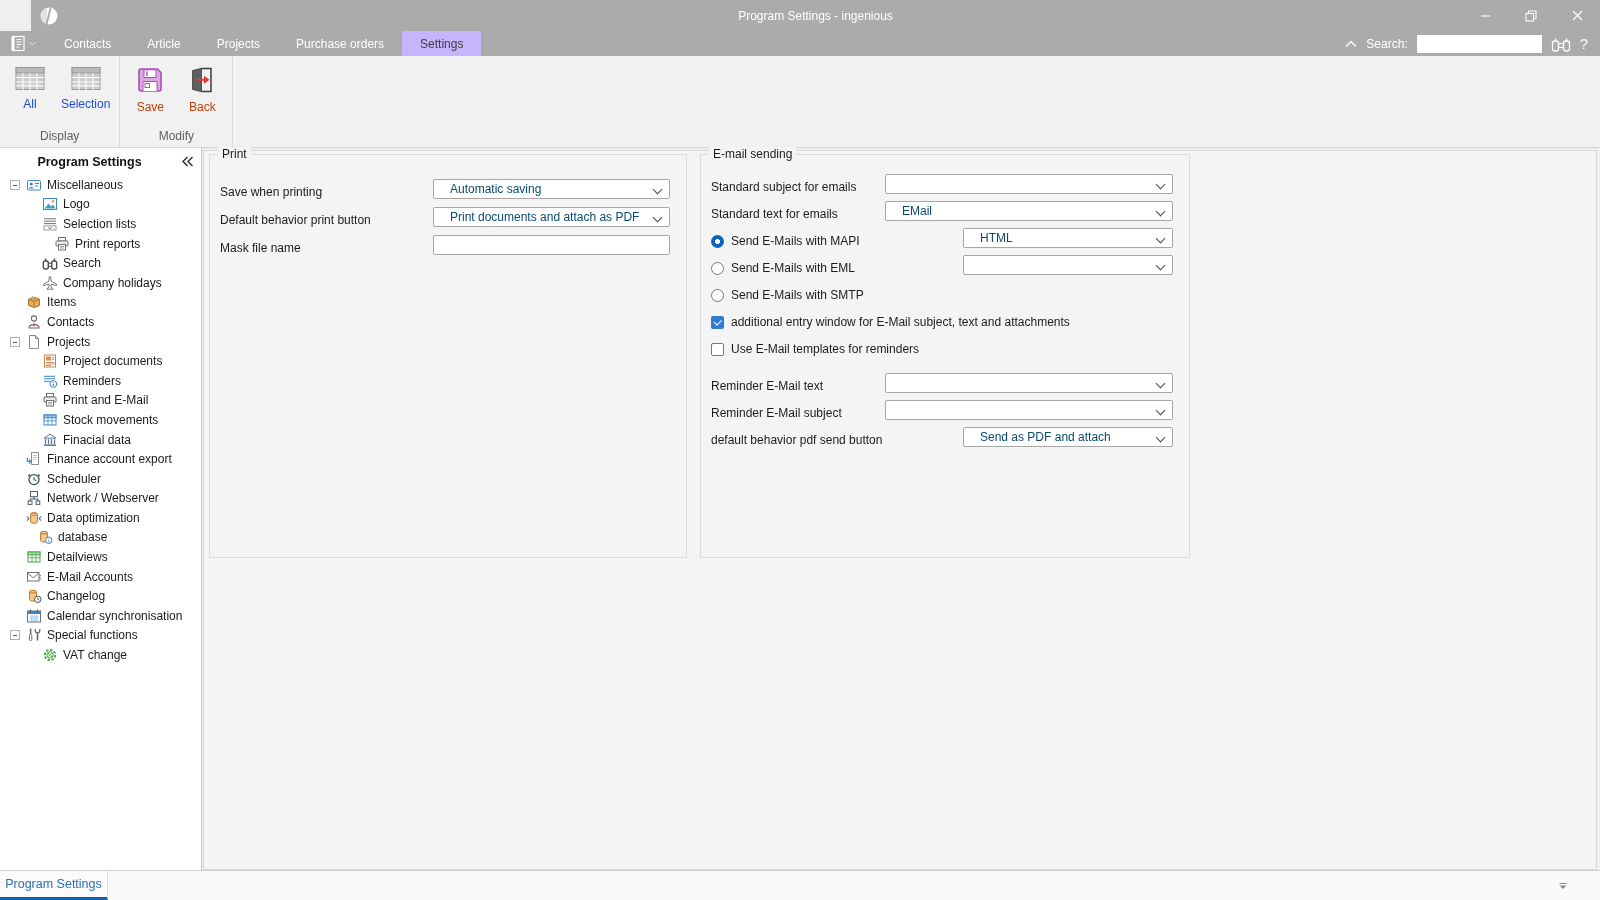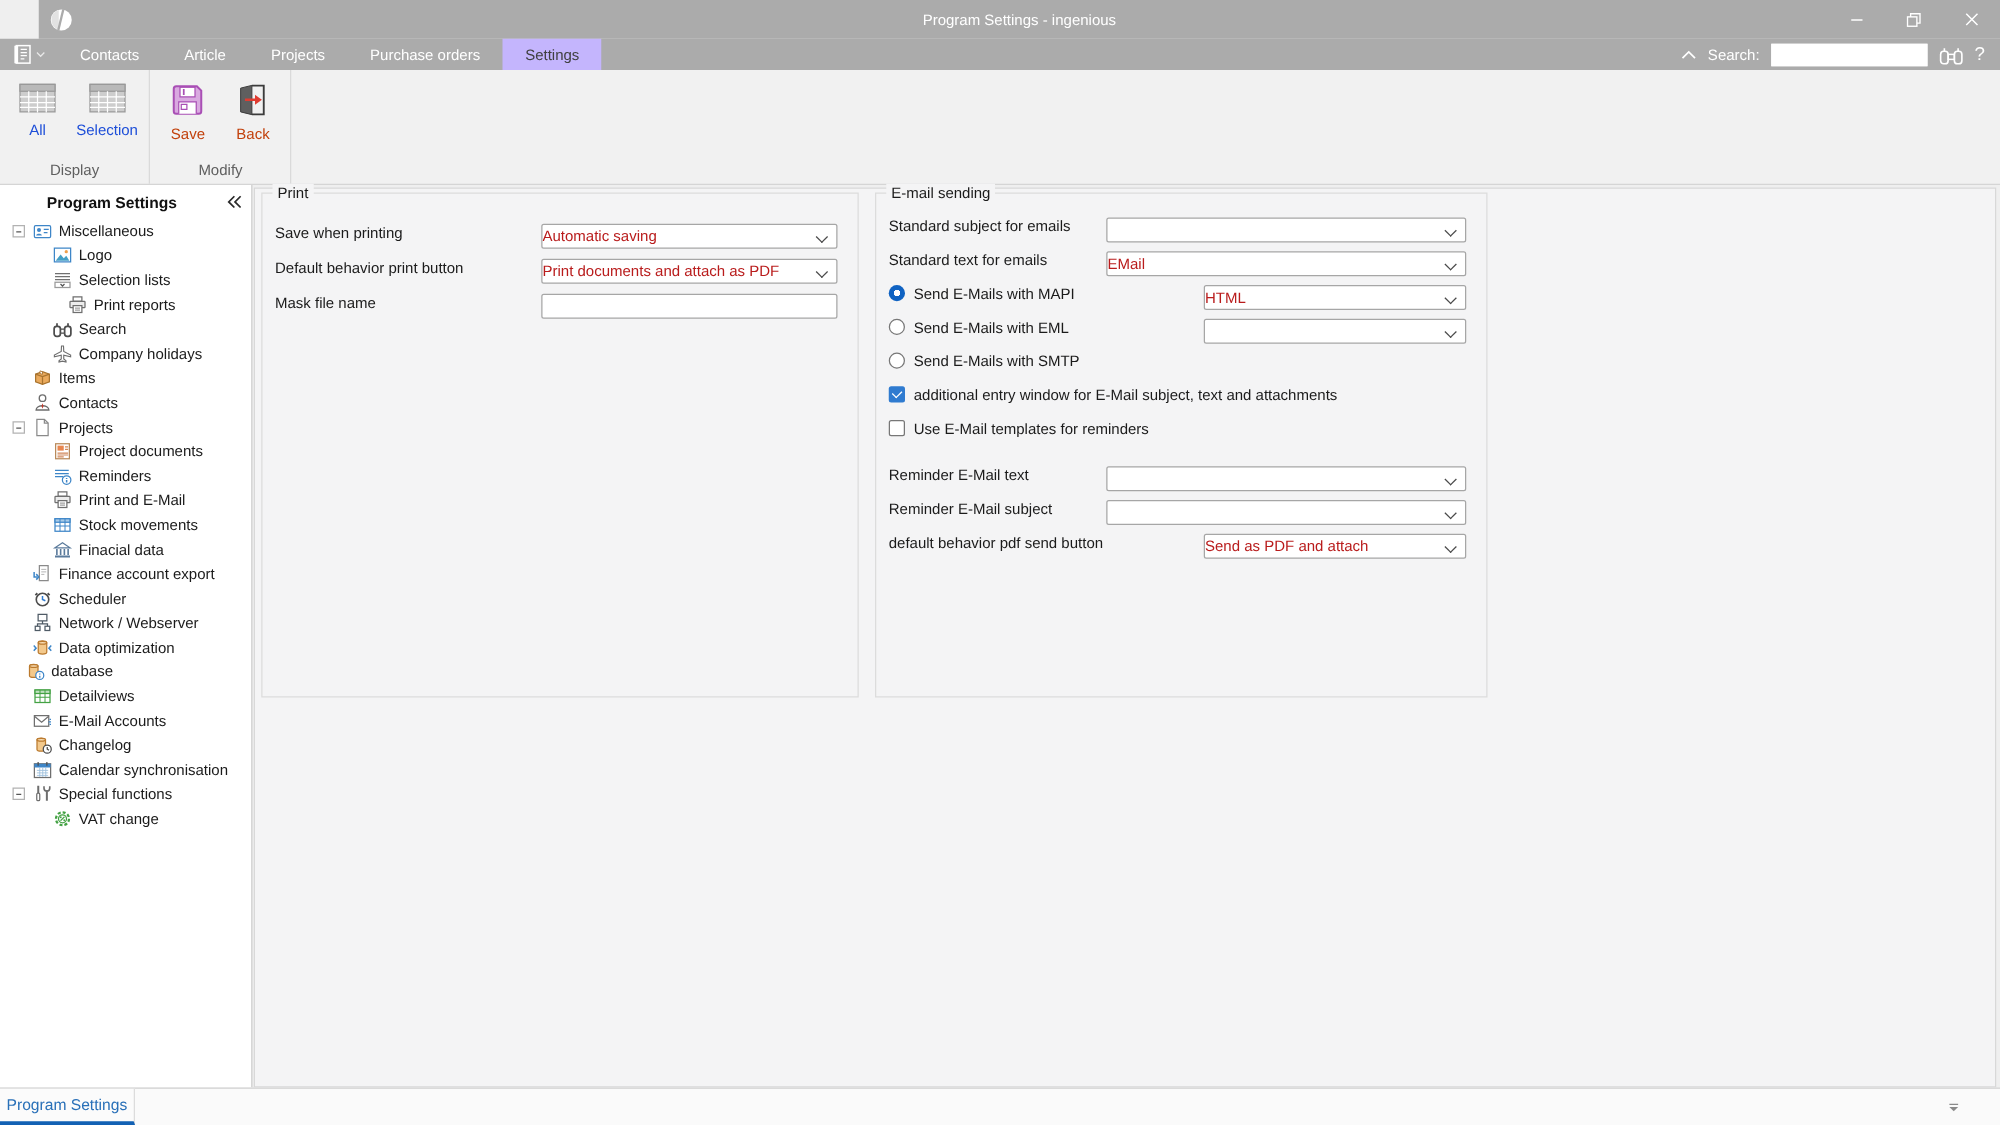--- a/index.html
+++ b/index.html
@@ -52,26 +52,26 @@
 
   
   .main{position:absolute;top:150px;left:203px;right:3px;bottom:30px;background:#f4f4f5;border:1px solid #d8d8d8;box-sizing:border-box;}
   .panel{position:absolute;border:1px solid #dcdcdc;box-sizing:border-box;}
   .panel-0{left:5px;top:3px;width:478px;height:404px;}
   .panel-1{left:496px;top:3px;width:490px;height:404px;}
   .plegend{position:absolute;top:-8px;left:8px;background:#f4f4f5;padding:0 4px;font-size:12px;color:#1b1b1b;}
   .rows{position:absolute;left:0;right:0;top:0;}
   .panel-0 .rows{padding-top:24px;}
   .panel-1 .rows{padding-top:19px;}
-  .frow{position:relative;height:20px;margin:0 16px 8px 10px;display:flex;align-items:flex-start;}
+  .frow{position:relative;height:20px;margin:0 16px 8px 10px;display:flex;align-items:flex-end;}
   .panel-1 .frow{margin-bottom:7px;}
   .frow-gap{height:10px;}
   .flabel{font-size:12px;white-space:nowrap;}
   .ctl{position:absolute;top:0;bottom:0;background:#fff;border:1px solid #a6a6a6;border-radius:2px;box-sizing:border-box;
-       display:flex;align-items:center;padding:0 18px 0 0;font-size:12px;color:#b91c1c;white-space:nowrap;overflow:hidden;}
+       display:flex;align-items:center;padding:0 18px 0 16px;font-size:12px;color:#0c4a6e;white-space:nowrap;overflow:hidden;}
   .ctl.dd::after{content:"";position:absolute;right:8px;top:5.5px;width:6px;height:6px;border-left:1.3px solid #4a4a4a;border-bottom:1.3px solid #4a4a4a;transform:rotate(-45deg);}
   .ctl.txt{padding-right:6px;}
   .panel-0 .ctl{left:213px;right:0;}
   .panel-1 .ctl-wide{left:174px;right:0;}
   .panel-1 .ctl-narrow{left:252px;right:0;}
   .radio{width:13px;height:13px;border-radius:50%;box-sizing:border-box;border:1px solid #777;background:#fff;margin-right:7px;flex:none;}
   .radio.on{border:none;background:radial-gradient(circle, #fff 0 2.6px, var(--accent,#0f62c2) 2.7px);}
   .checkbox{width:13px;height:13px;border-radius:2px;box-sizing:border-box;border:1px solid #777;background:#fff;margin-right:7px;flex:none;position:relative;}
   .checkbox.on{border:none;background:var(--checkbox-accent,#2f7bd0);}
   .checkbox.on::after{content:"";position:absolute;left:3px;top:3.2px;width:6px;height:3.5px;border-left:1.6px solid #fff;border-bottom:1.6px solid #fff;transform:rotate(-45deg);}
@@ -413,21 +413,21 @@
         <span class="ticon">
           <svg viewBox="0 0 16 16">
             <path d="M4.6 4.2c0-1.9 6.8-1.9 6.8 0v7.6c0 1.9-6.8 1.9-6.8 0z" fill="#f3c98c" stroke="#bb7a2e"></path>
             <ellipse cx="8" cy="4.2" rx="3.4" ry="1.1" fill="#f8ddb4" stroke="#bb7a2e"></ellipse>
             <path d="M1 6.4l1.9 2.1L1 10.6" fill="none" stroke="#3e86c8" stroke-width="1.2"></path>
             <path d="M15 6.4l-1.9 2.1L15 10.6" fill="none" stroke="#3e86c8" stroke-width="1.2"></path>
           </svg>
         </span>
         <span class="tlabel">Data optimization</span>
       </div>
-      <div class="titem" style="padding-left: 4px;">
+      <div class="titem" style="padding-left: 21px;">
         <span class="texp-empty"></span>
         <span class="ticon">
           <svg viewBox="0 0 16 16">
             <path d="M3.6 3.8c0-1.8 6.8-1.8 6.8 0v7.8c0 1.8-6.8 1.8-6.8 0z" fill="#f3c98c" stroke="#bb7a2e"></path>
             <ellipse cx="7" cy="3.8" rx="3.4" ry="1.1" fill="#f8ddb4" stroke="#bb7a2e"></ellipse>
             <circle cx="11.8" cy="11.3" r="3.2" fill="#fff" stroke="#3e86c8"></circle>
             <path d="M11.8 9.8v.8M11.8 11.5v1.7" stroke="#3e86c8" stroke-width="1.1"></path>
           </svg>
         </span>
         <span class="tlabel">database</span>

